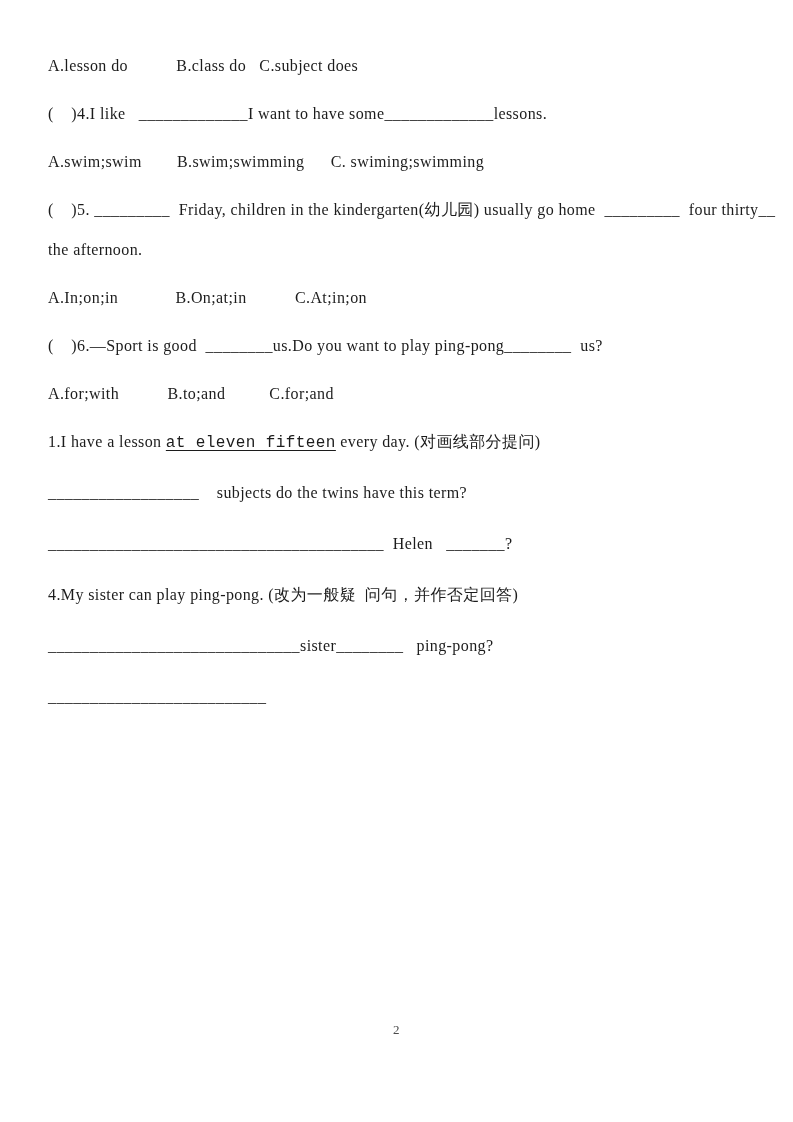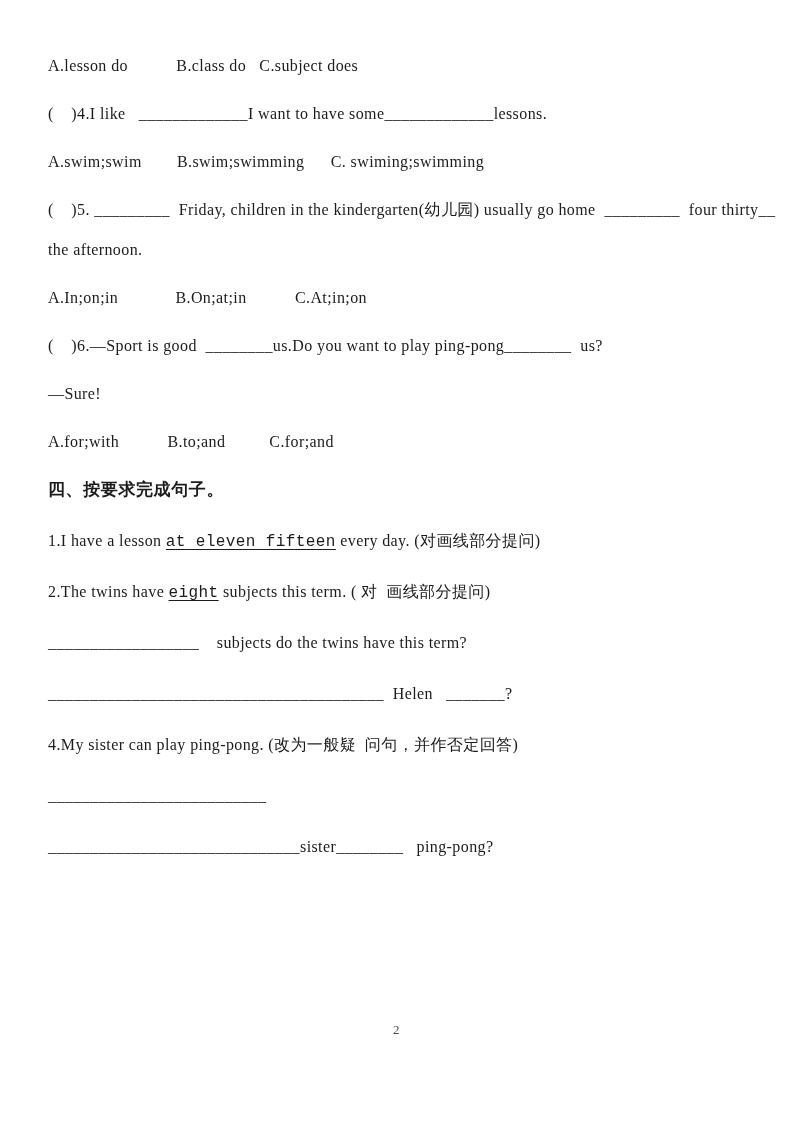--- a/index.html
+++ b/index.html
@@ -64,38 +64,35 @@
   <div class="line g48">A.swim;swim        B.swim;swimming      C. swiming;swimming</div>
 
   <div class="line g40">(    )5. _________  Friday, children in the kindergarten(幼儿园) usually go home  _________  four thirty__</div>
 
   <div class="line g48">the afternoon.</div>
 
   <div class="line g48">A.In;on;in             B.On;at;in           C.At;in;on</div>
 
   <div class="line g48">(    )6.—Sport is good  ________us.Do you want to play ping-pong________  us?</div>
 
-  <div class="line g48">—Sure!</div>
 
   <div class="line g48">A.for;with           B.to;and          C.for;and</div>
 
-  <div class="line g51 heading">四、按要求完成句子。</div>
 
   <div class="line g51"><span>1.I have a lesson </span><span class="u">at eleven fifteen</span><span> every day. (对画线部分提问)</span></div>
 
 
-  <div class="line g51"><span>2.The twins have </span><span class="u">eight</span><span> subjects this term. ( 对  画线部分提问)</span></div>
 
   <div class="line g51">__________________    subjects do the twins have this term?</div>
 
 
   <div class="line g51">________________________________________  Helen   _______?</div>
 
   <div class="line g51">4.My sister can play ping-pong. (改为一般疑  问句，并作否定回答)</div>
 
+  <div class="line g51">______________________________sister________   ping-pong?</div>
+
   <div class="line g51">__________________________</div>
-
-  <div class="line g51">______________________________sister________   ping-pong?</div>
 
 
   <div class="page-number">2</div>
 
 </div>
 
 </body></html>

